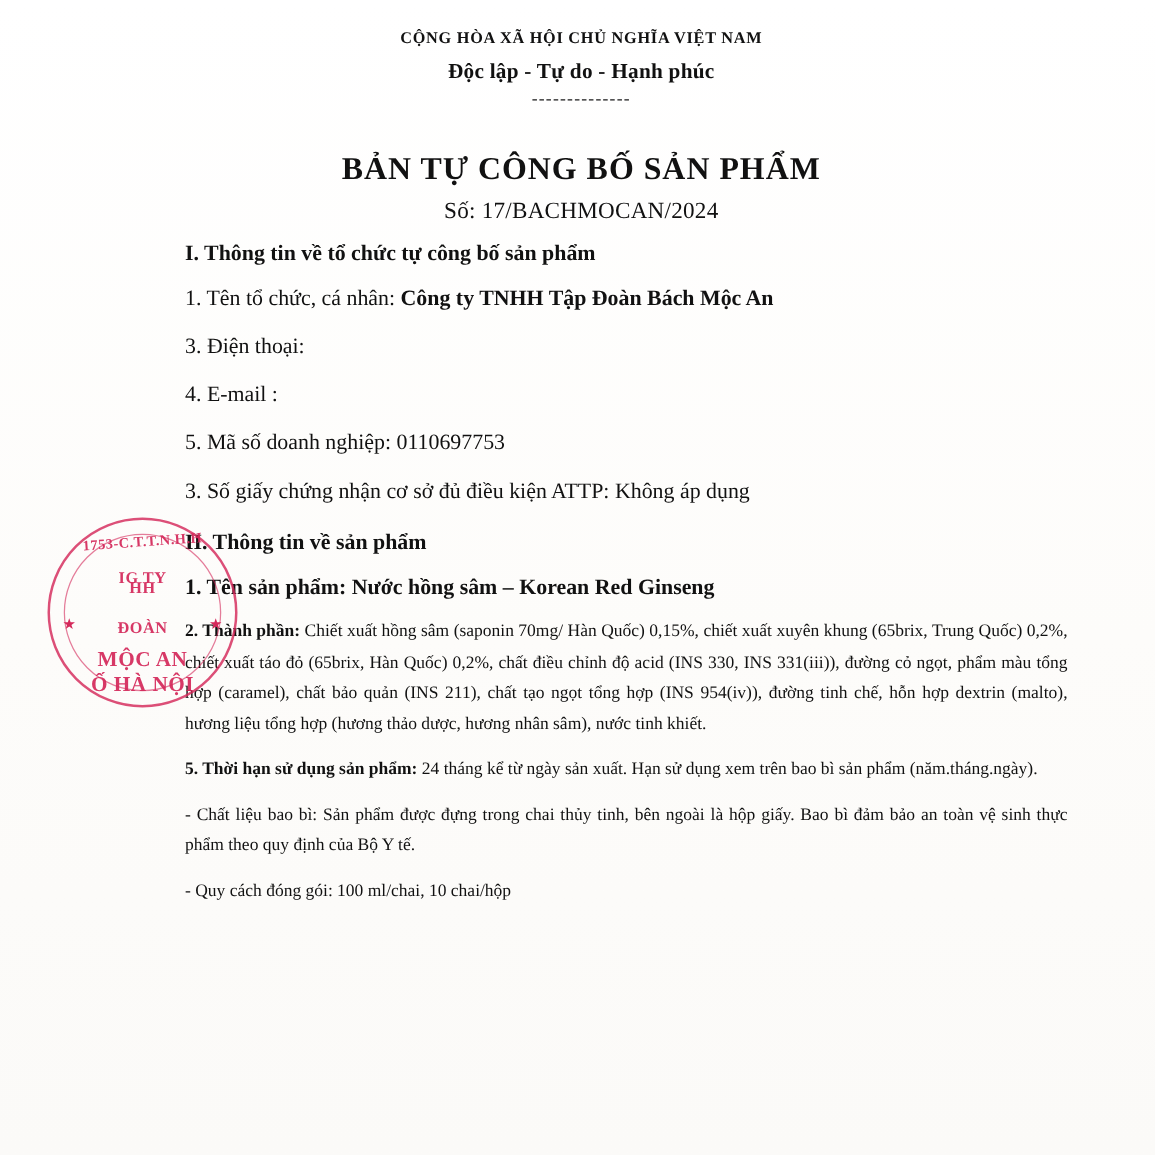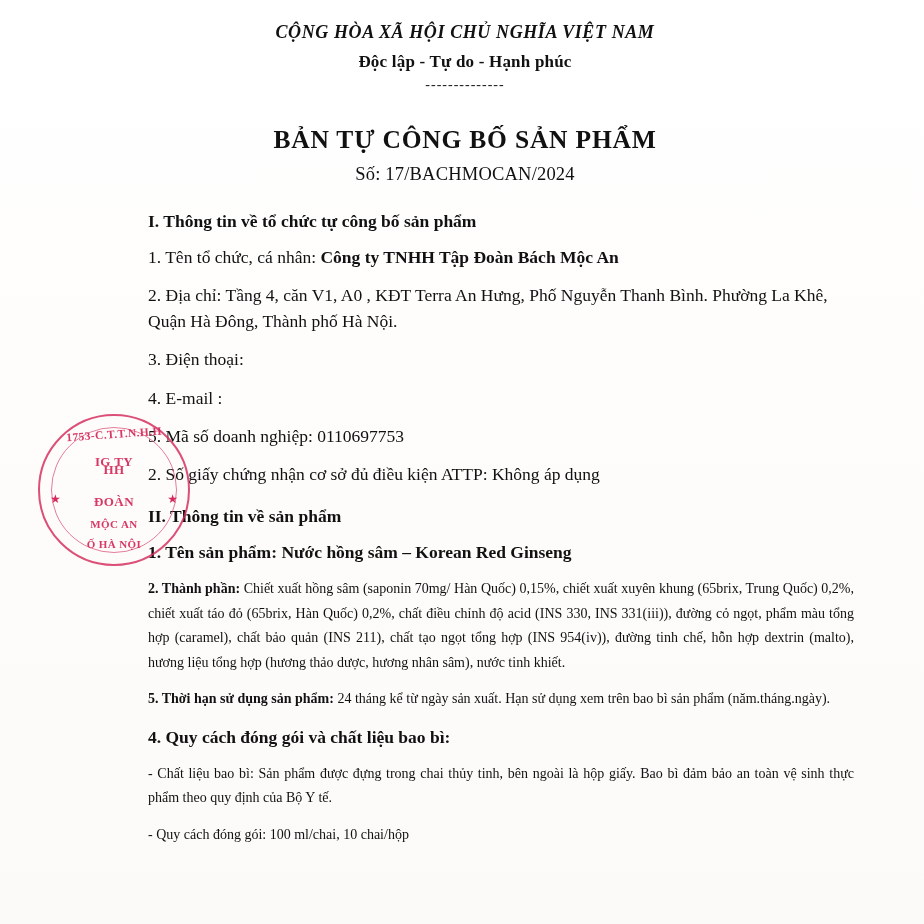--- a/index.html
+++ b/index.html
@@ -31,24 +31,23 @@
     pointer-events: none;
   }
   .content {
     position: relative;
     z-index: 2;
   }
   .center { text-align: center; }
 
   .national-title {
     font-weight: bold;
-    font-size: 18px;
+    font-size: 13px;
     letter-spacing: 0.6px;
     margin-top: 8px;
-    font-style: italic;
   }
   .national-sub {
     font-weight: bold;
     font-size: 17px;
     margin-top: 9px;
     letter-spacing: 0.2px;
   }
   .divider-dashes {
     font-size: 14px;
     letter-spacing: 1px;
@@ -63,21 +62,21 @@
   }
   .doc-number {
     font-size: 18.5px;
     margin-top: 9px;
     letter-spacing: 0.2px;
   }
 
   .section-head {
     font-weight: bold;
     font-size: 17.5px;
-    margin-top: 26px;
+    margin-top: 12px;
     padding-left: 82px;
   }
   .section-head.tight { margin-top: 18px; }
 
   p.line {
     font-size: 17.5px;
     margin: 13px 0 0 0;
     padding-left: 82px;
     line-height: 1.45;
   }
@@ -126,21 +125,21 @@
     letter-spacing: 0.4px;
   }
   .seal-arc-top {
     top: 14px;
     font-size: 11.5px;
     transform: rotate(-4deg);
   }
   .seal-l1 { top: 40px; font-size: 13px; }
   .seal-l2 { top: 48px; font-size: 13px; }
   .seal-l3 { top: 80px; font-size: 13px; }
-  .seal-l4 { top: 104px; font-size: 11px; }
+  .seal-l4 { top: 104px; font-size: 17px; }
   .seal-star {
     position: absolute;
     right: 12px;
     top: 78px;
     color: #d4285a;
     font-size: 12px;
   }
   .seal-star.left {
     left: 12px;
     right: auto;
@@ -157,57 +156,51 @@
     <div class="center divider-dashes">--------------</div>
     <div class="center doc-title">BẢN TỰ CÔNG BỐ SẢN PHẨM</div>
     <div class="center doc-number">Số: 17/BACHMOCAN/2024</div>
 
     <div class="section-head">I. Thông tin về tổ chức tự công bố sản phẩm</div>
 
     <p class="line">
       <span>1. Tên tổ chức, cá nhân: </span><b>Công ty TNHH Tập Đoàn Bách Mộc An</b>
     </p>
 
-    <p class="line">
-      <span>2. Địa chỉ: </span><span>Tầng 4, căn V1, A0 , KĐT Terra An Hưng, Phố Nguyễn Thanh Bình. Phường La Khê, Quận Hà Đông, Thành phố Hà Nội.</span>
-    </p>
 
     <p class="line">
       <span>3. Điện thoại:</span><span></span>
     </p>
 
     <p class="line">
       <span>4. E-mail :</span><span></span>
     </p>
 
     <p class="line">
       <span>5. Mã số doanh nghiệp: </span><span>0110697753</span>
     </p>
 
     <p class="line">
-      <span>2. Số giấy chứng nhận cơ sở đủ điều kiện ATTP: </span><span>Không áp dụng</span>
+      <span>3. Số giấy chứng nhận cơ sở đủ điều kiện ATTP: </span><span>Không áp dụng</span>
     </p>
 
     <div class="section-head tight">II. Thông tin về sản phẩm</div>
 
     <p class="line">
       <b>1. Tên sản phẩm: </b><b>Nước hồng sâm – Korean Red Ginseng</b>
     </p>
 
     <p class="body-block">
       <b>2. Thành phần: </b><span>Chiết xuất hồng sâm (saponin 70mg/ Hàn Quốc) 0,15%, chiết xuất xuyên khung (65brix, Trung Quốc) 0,2%, chiết xuất táo đỏ (65brix, Hàn Quốc) 0,2%, chất điều chỉnh độ acid (INS 330, INS 331(iii)), đường cỏ ngọt, phẩm màu tổng hợp (caramel), chất bảo quản (INS 211), chất tạo ngọt tổng hợp (INS 954(iv)), đường tinh chế, hỗn hợp dextrin (malto), hương liệu tổng hợp (hương thảo dược, hương nhân sâm), nước tinh khiết.</span>
     </p>
 
     <p class="body-block">
       <b>5. Thời hạn sử dụng sản phẩm: </b><span>24 tháng kể từ ngày sản xuất. Hạn sử dụng xem trên bao bì sản phẩm (năm.tháng.ngày).</span>
     </p>
 
-    <p class="line">
-      <b>4. Quy cách đóng gói và chất liệu bao bì:</b>
-    </p>
 
     <p class="body-block">- Chất liệu bao bì: Sản phẩm được đựng trong chai thủy tinh, bên ngoài là hộp giấy. Bao bì đảm bảo an toàn vệ sinh thực phẩm theo quy định của Bộ Y tế.</p>
 
     <p class="body-block">- Quy cách đóng gói: 100 ml/chai, 10 chai/hộp</p>
 
   </div>
 
   <div class="seal">
     <div class="seal-ring"></div>
     <div class="seal-ring inner"></div>

